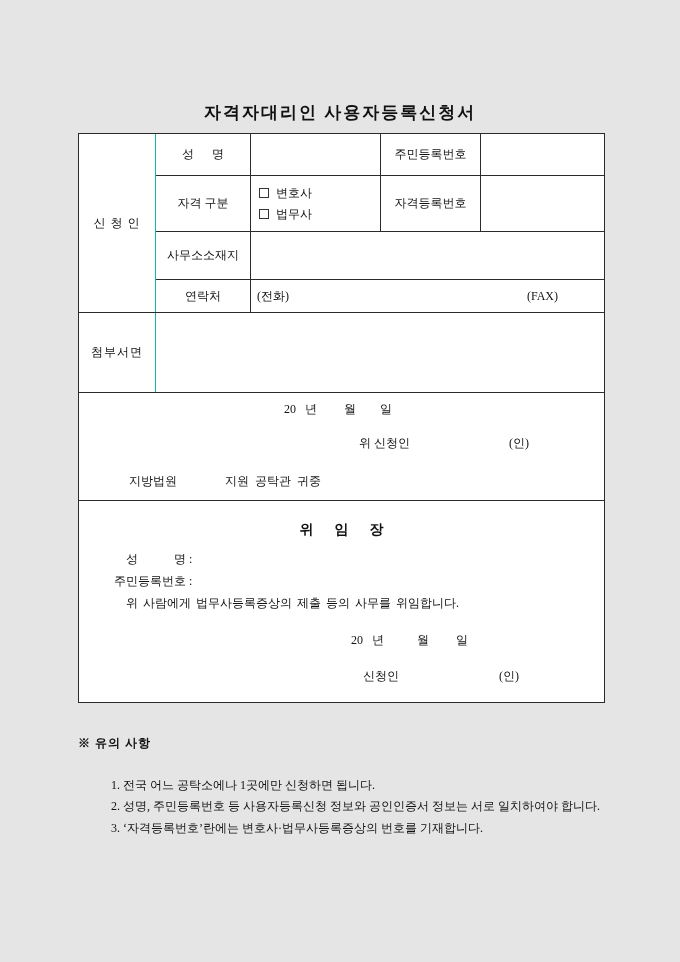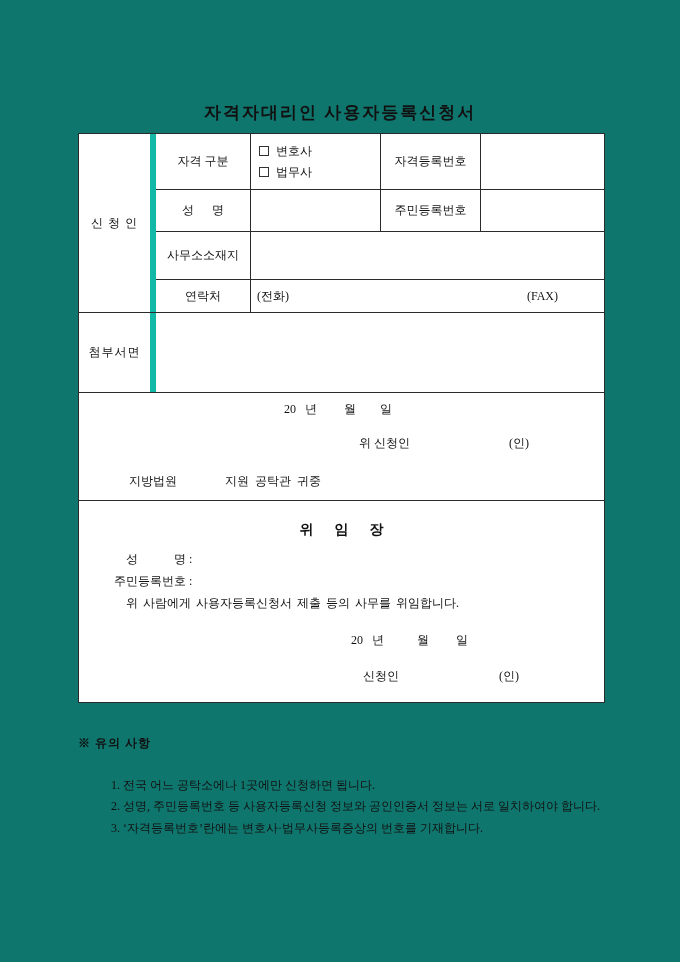--- a/index.html
+++ b/index.html
@@ -1,30 +1,30 @@
 <!DOCTYPE html>
 <html><head>
 <meta charset="utf-8">
 <style>
   html,body{margin:0;padding:0;background:#ffffff;}
   *{box-sizing:border-box;}
   .page{
-    position:relative;width:680px;height:962px;background:#0f766e;
+    position:relative;width:680px;height:962px;background:#e5e5e5;
     font-family:"Liberation Serif","DejaVu Serif",serif;color:#111;font-size:12px;
     overflow:hidden;
   }
   .pre{white-space:pre;}
   .doc-title{
     position:absolute;top:90px;left:0;width:100%;text-align:center;
     font-size:17px;font-weight:bold;letter-spacing:2px;white-space:pre;
   }
   .form-table{position:absolute;left:78px;top:133px;width:527px;border:1px solid #2b2b2b;background:#fff;}
   .sec{display:flex;border-bottom:1px solid #2b2b2b;}
   .rowlabel{
-    width:77px;border-right:6px solid #14b8a6;display:flex;align-items:center;
+    width:77px;border-right:1px solid #14b8a6;display:flex;align-items:center;
     justify-content:center;white-space:pre;letter-spacing:1px;
   }
   .sec-a-right{flex:1;display:flex;flex-direction:column;}
   .row{display:flex;border-bottom:1px solid #2b2b2b;}
   .row:last-child{border-bottom:none;}
   .row-a1{height:42px;}
   .row-a2{height:56px;}
   .row-a3{height:48px;}
   .row-a4{height:32px;}
   .cell{border-right:1px solid #2b2b2b;}
@@ -64,39 +64,39 @@
 
 <div class="page">
 
   <h1 class="doc-title">자격자대리인 사용자등록신청서</h1>
 
   <div class="form-table">
 
     <div class="sec">
       <div class="rowlabel">신 청 인</div>
       <div class="sec-a-right">
+        <div class="row row-a1">
+          <div class="cell label w95">성      명</div>
+          <div class="cell w130"></div>
+          <div class="cell label w100">주민등록번호</div>
+          <div class="cell flex1"></div>
+        </div>
         <div class="row row-a2">
           <div class="cell label w95">자격 구분</div>
           <div class="cell w130 qual-cell">
             <div class="qual-opt">
               <span class="checkbox"></span>
               <span>변호사</span>
             </div>
             <div class="qual-opt">
               <span class="checkbox"></span>
               <span>법무사</span>
             </div>
           </div>
           <div class="cell label w100">자격등록번호</div>
-          <div class="cell flex1"></div>
-        </div>
-        <div class="row row-a1">
-          <div class="cell label w95">성      명</div>
-          <div class="cell w130"></div>
-          <div class="cell label w100">주민등록번호</div>
           <div class="cell flex1"></div>
         </div>
         <div class="row row-a3">
           <div class="cell label w95">사무소소재지</div>
           <div class="cell flex1"></div>
         </div>
         <div class="row row-a4">
           <div class="cell label w95">연락처</div>
           <div class="cell flex1 contact-cell">
             <span>(전화)</span>
@@ -114,21 +114,21 @@
       <div class="c-date pre">20   년         월        일</div>
       <div class="c-appl">위 신청인</div>
       <div class="c-seal">(인)</div>
       <div class="c-court pre">지방법원                지원  공탁관  귀중</div>
     </div>
 
     <div class="sec-d">
       <div class="d-title">위      임      장</div>
       <div class="d-name pre">성            명 :</div>
       <div class="d-rrn">주민등록번호 :</div>
-      <div class="d-stmt">위 사람에게 사용자등록신청서 제출 등의 사무를 위임합니다.</div>
+      <div class="d-stmt">위 사람에게 법무사등록증상의 제출 등의 사무를 위임합니다.</div>
       <div class="d-date pre">20   년           월         일</div>
       <div class="d-appl">신청인</div>
       <div class="d-seal">(인)</div>
     </div>
 
   </div>
 
   <div class="notes">
     <div class="notes-title">※ 유의 사항</div>
     <div class="note-item">1. 전국 어느 공탁소에나 1곳에만 신청하면 됩니다.</div>

